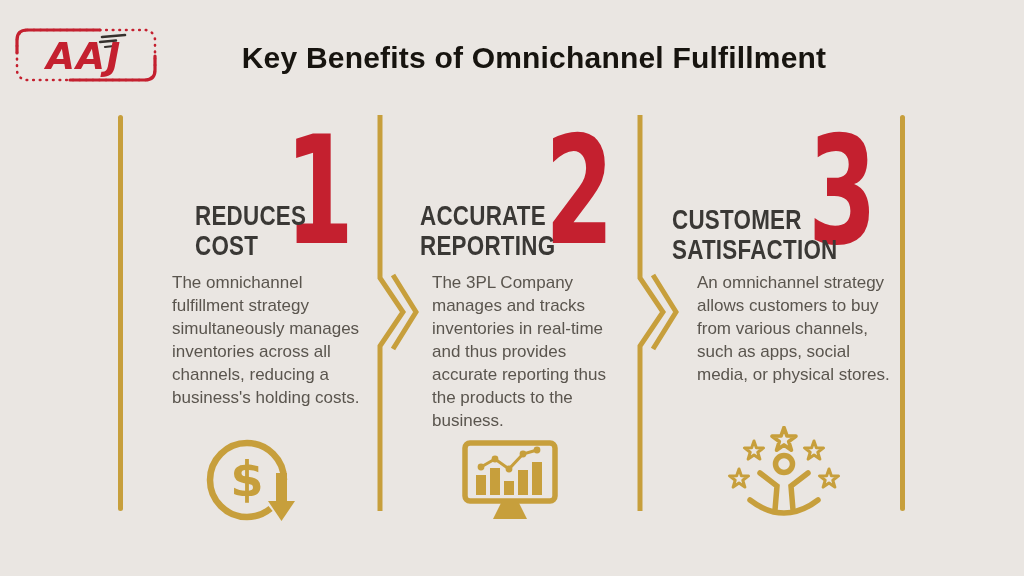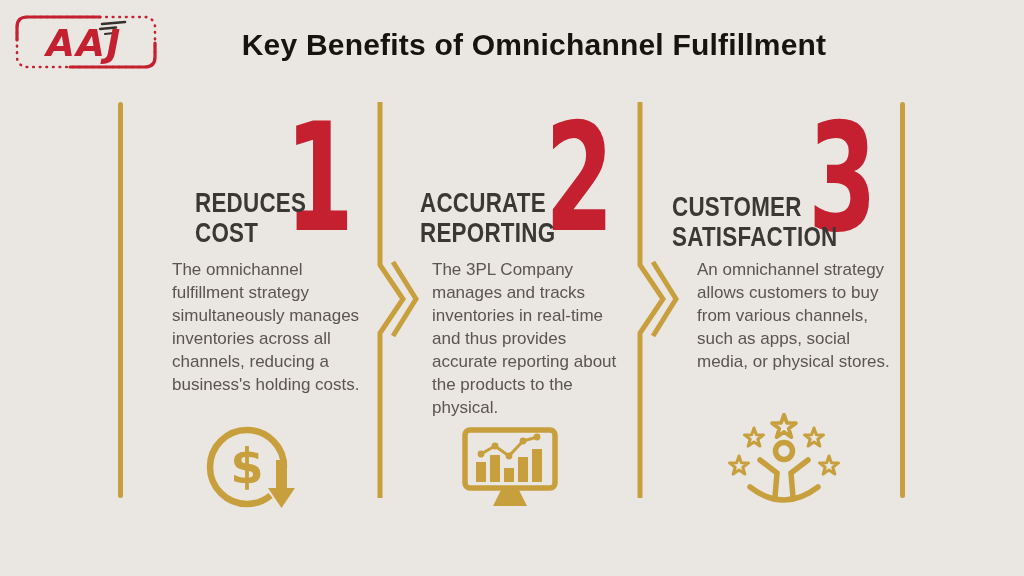--- a/index.html
+++ b/index.html
@@ -10,21 +10,21 @@
     --body-text:#5A554E;
     --title-text:#17140F;
   }
   *{margin:0;padding:0;box-sizing:border-box;}
   html,body{width:1024px;height:576px;}
   body{
     font-family:"Liberation Sans",sans-serif;
     background:var(--background);
     overflow:hidden;
   }
-  .canvas{position:relative;width:1024px;height:444px;background:var(--background);}
+  .canvas{position:relative;width:1024px;height:444px;background:var(--background);margin-top:13px;}
 
   
   .logo{position:absolute;left:12px;top:12px;width:148px;height:60px;}
   .main-title{
     position:absolute;left:0;right:12px;top:28px;
     text-align:center;padding-left:56px;
     font-size:30px;font-weight:800;letter-spacing:.2px;
     color:var(--title-text);
   }
 
@@ -129,21 +129,21 @@
           <rect x="76" y="40" width="11" height="30"></rect>
           <polygon points="68,68 95,68 81.5,88"></polygon>
         </g>
       </svg>
     </div>
   </section>
 
   <section class="col col-2">
     <div class="big-number">2</div>
     <h2 class="benefit-title">ACCURATE REPORTING</h2>
-    <p class="benefit-desc">The 3PL Company manages and tracks inventories in real-time and thus provides accurate reporting about the products to the physical.</p>
+    <p class="benefit-desc">The 3PL Company manages and tracks inventories in real-time and thus provides accurate reporting thus the products to the business.</p>
     <div class="icon-wrap">
       <svg width="100" height="82" viewBox="0 0 100 82">
         <rect x="5" y="4" width="90" height="58" rx="5" class="gold-stroke" stroke-width="5.5"></rect>
         <g class="gold-fill">
           <rect x="16" y="36" width="10" height="20"></rect>
           <rect x="30" y="29" width="10" height="27"></rect>
           <rect x="44" y="42" width="10" height="14"></rect>
           <rect x="58" y="31" width="10" height="25"></rect>
           <rect x="72" y="23" width="10" height="33"></rect>
         </g>

